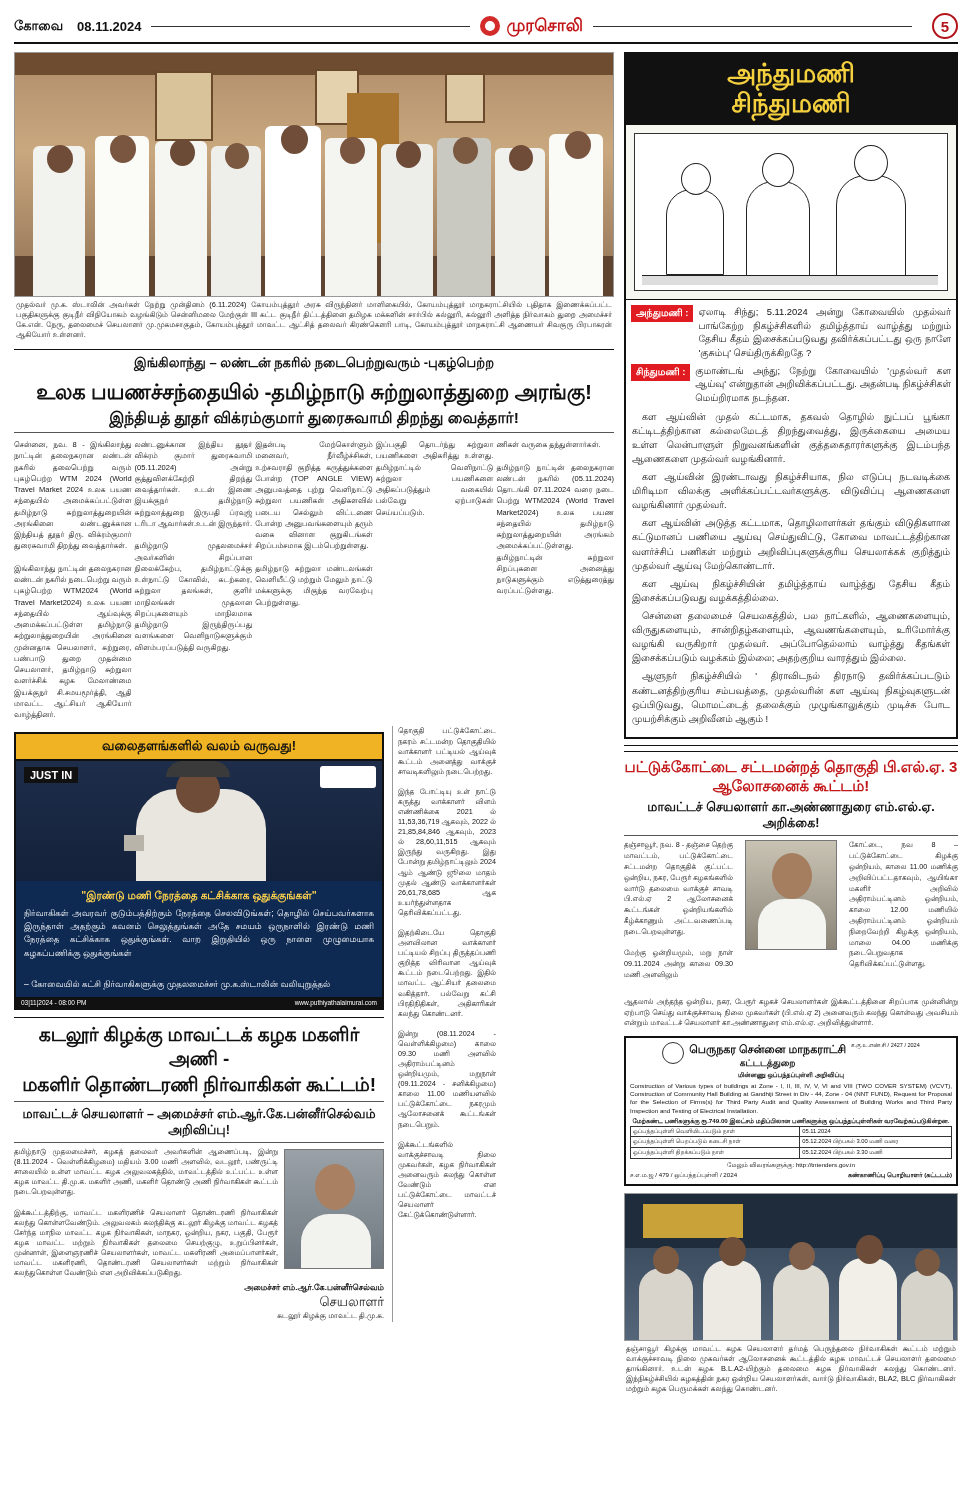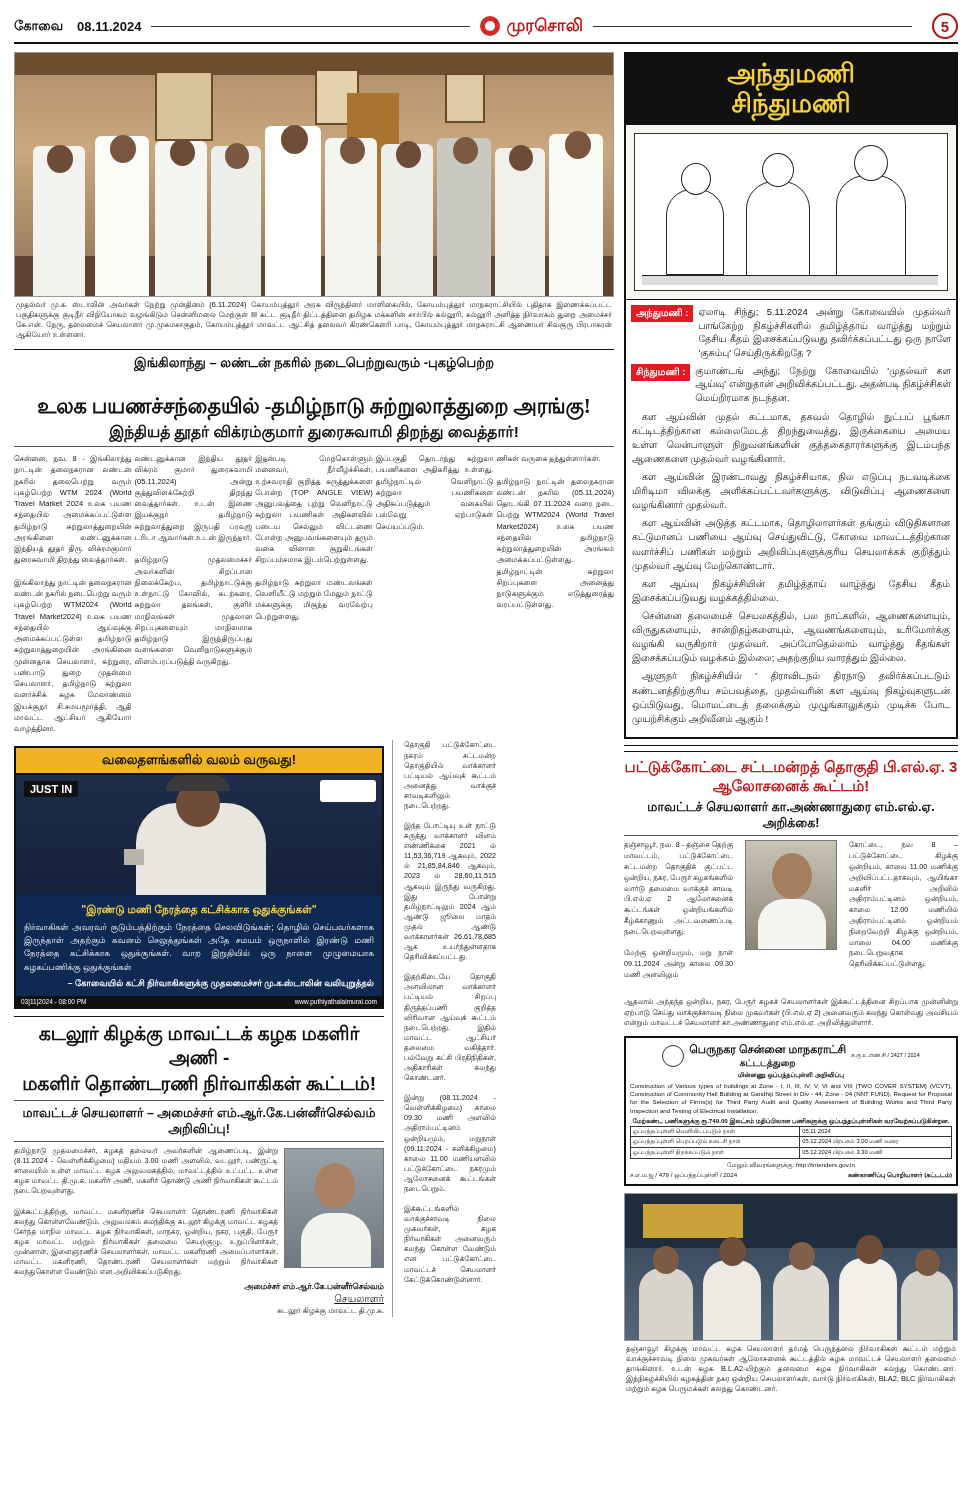--- a/index.html
+++ b/index.html
@@ -134,21 +134,21 @@
         <div class="p-head" style="left:494px;top:92px;width:24px;height:26px;background:#6e4c38;"></div>
         <div class="p-person" style="left:534px;width:54px;height:162px;background:#fafaf6;"></div>
         <div class="p-head" style="left:550px;top:78px;width:26px;height:28px;background:#7a5640;"></div>
       </div>
       <div class="caption">முதல்வர் மு.க. ஸ்டாலின் அவர்கள் நேற்று முன்தினம் (6.11.2024) கோயம்புத்தூர் அரசு விருந்தினர் மாளிகையில், கோயம்புத்தூர் மாநகராட்சியில் புதிதாக இணைக்கப்பட்ட பகுதிகளுக்கு குடிநீர் விநியோகம் வழங்கிடும் சென்னிமலை மேற்குள் III கட்ட குடிநீர் திட்டத்தினை தமிழக மக்களின் சார்பில் கல்லூரி, கல்லூரி அளித்த நிர்வாகம் துறை அமைச்சர் கே.என். நேரு, தலைமைச் செயலாளர் மு.முகமசாகுதம், கோயம்புத்தூர் மாவட்ட ஆட்சித் தலைவர் கிரண்கௌரி பாடி, கோயம்புத்தூர் மாநகராட்சி ஆணையர் சிவகுரு பிரபாகரன் ஆகியோர் உள்ளனர்.</div>
 
       <div class="rule"></div>
 
       <div>
         <div class="kicker">இங்கிலாந்து – லண்டன் நகரில் நடைபெற்றுவரும் -புகழ்பெற்ற</div>
-        <div class="head1" style="margin-top:21px;font-family:Liberation Serif, serif;">உலக பயணச்சந்தையில் -தமிழ்நாடு சுற்றுலாத்துறை அரங்கு!</div>
+        <div class="head1" style="margin-top:7px;">உலக பயணச்சந்தையில் -தமிழ்நாடு சுற்றுலாத்துறை அரங்கு!</div>
         <div class="head2" style="margin-top:3px;">இந்தியத் தூதர் விக்ரம்குமார் துரைசுவாமி திறந்து வைத்தார்!</div>
         <div class="rule-thin"></div>
         <div class="body-cols">
           <div class="bcol" style="white-space:pre-line;">சென்னை, நவ. 8 - இங்கிலாந்து நாட்டின் தலைநகரான லண்டன் நகரில் தலைபெற்று வரும் புகழ்பெற்ற WTM 2024 (World Travel Market 2024 உலக பயண சந்தையில் அமைக்கப்பட்டுள்ள தமிழ்நாடு சுற்றுலாத்துறையின் அரங்கினை லண்டனுக்கான இந்தியத் தூதர் திரு. விக்ரம்குமார் துரைசுவாமி திறந்து வைத்தார்கள்.
 
 இங்கிலாந்து நாட்டின் தலைநகரான லண்டன் நகரில் நடைபெற்று வரும் புகழ்பெற்ற WTM2024 (World Travel Market2024) உலக பயண சந்தையில் ஆய்வுக்கு அமைக்கப்பட்டுள்ள தமிழ்நாடு சுற்றுலாத்துறையின் அரங்கினை முன்னதாக செயலாளர், கற்றுரை, பண்பாடு துறை முதன்மை செயலாளர், தமிழ்நாடு சுற்றுலா வளர்ச்சிக் கழக மேலாண்மை இயக்குநர் சி.சமயமூர்த்தி, ஆதி மாவட்ட ஆட்சியர் ஆகியோர் வாழ்த்தினர்.</div>
           <div class="bcol" style="white-space:pre-line;">லண்டனுக்கான இந்திய தூதர் விக்ரம் குமார் துரைசுவாமி (05.11.2024) அன்று குத்துவிளக்கேற்றி திறந்து வைத்தார்கள். உடன் இணை இயக்குநர் தமிழ்நாடு சுற்றுலாத்துறை இருபதி ப்ரவுஜ் டரிடா ஆவார்கள்.உடன் இருந்தார்.
 
 தமிழ்நாடு முதலமைச்சர் அவர்களின் சிறப்பான நிலைக்கேற்ப, தமிழ்நாட்டுக்கு உள்நாட்டு கோவில், கடற்கரை, சுற்றுலா தலங்கள், குளிர் மாநிலங்கள் முதலான சிறப்புகளையும் மாநிலமாக தமிழ்நாடு இருந்திருப்பது வளங்களை வெளிநாடுகளுக்கும் விளம்பரப்படுத்தி வருகிறது.</div>
           <div class="bcol" style="white-space:pre-line;">இதன்படி மேற்கொள்ளும் மனைவர், நீர்வீழ்ச்சிகள், உற்சவராதி குறித்த கருத்துக்களை போன்ற (TOP ANGLE VIEW) அனுபவத்தை புற்று வெளிநாட்டு சுற்றுலா பயணிகள் அதிகளவில் படைய செல்லும் விட்டணை போன்ற அனுபவங்களையும் தரும் வகை வினாள குறுகிடங்கள் சிறப்பம்சமாக இடம்பெற்றுள்ளது.
@@ -170,21 +170,21 @@
               <div style="position:absolute;left:8px;top:6px;background:#111;color:#fff;font-size:11px;font-weight:bold;padding:2px 6px;">JUST IN</div>
               <div style="position:absolute;right:6px;top:5px;width:56px;height:22px;background:#fff;border-radius:3px;"></div>
               <div style="position:absolute;left:120px;bottom:0;width:130px;height:92px;background:#e9e6df;border-radius:40px 40px 0 0;"></div>
               <div style="position:absolute;left:160px;bottom:68px;width:44px;height:46px;border-radius:50%;background:#6f4c37;"></div>
               <div style="position:absolute;left:150px;bottom:104px;width:64px;height:16px;border-radius:30px 30px 0 0;background:#3a3a3a;"></div>
               <div style="position:absolute;left:108px;bottom:30px;width:20px;height:16px;background:#b9b4aa;"></div>
             </div>
             <div class="ad-quote">
               <span class="big">"இரண்டு மணி நேரத்தை கட்சிக்காக ஒதுக்குங்கள்"</span>
               <span>நிர்வாகிகள் அவரவர் குடும்பத்திற்கும் நேரத்தை செலவிடுங்கள்; தொழில் செய்பவர்களாக இருந்தாள் அதற்கும் கவனம் செலுத்துங்கள் அதே சமயம் ஒருநாளில் இரண்டு மணி நேரத்தை கட்சிக்காக ஒதுக்குங்கள். வாற இறுதியில் ஒரு நாளை முழுமையாக கழகப்பணிக்கு ஒதுக்குங்கள்</span>
-              <div style="text-align:right;margin-top:3px;font-weight:bold;">– கோவையில் கட்சி நிர்வாகிகளுக்கு முதலமைச்சர் மு.க.ஸ்டாலின் வலியுறுத்தல்</div>
+              <div style="margin-top:18px;font-weight:normal;">– கோவையில் கட்சி நிர்வாகிகளுக்கு முதலமைச்சர் மு.க.ஸ்டாலின் வலியுறுத்தல்</div>
             </div>
             <div class="ad-foot">
               <span>03|11|2024 - 08:00 PM</span>
               <span>www.puthiyathalaimurai.com</span>
             </div>
           </div>
 
           <div class="rule" style="margin-top:7px;"></div>
 
           <div>
@@ -198,27 +198,27 @@
                 <div style="position:absolute;inset:0;background:linear-gradient(180deg,#9aa2a8,#6f7780);"></div>
                 <div style="position:absolute;left:30px;top:14px;width:40px;height:46px;border-radius:50%;background:#a98062;"></div>
                 <div style="position:absolute;left:16px;bottom:0;width:70px;height:54px;border-radius:28px 28px 0 0;background:#f2f2ef;"></div>
               </div>
               <div class="smallcap" style="white-space:pre-line;">தமிழ்நாடு முதலமைச்சர், கழகத் தலைவர் அவர்களின் ஆணைப்படி, இன்று (8.11.2024 - வெள்ளிக்கிழமை) மதியம் 3.00 மணி அளவில், வடலூர், பண்ருட்டி சாலையில் உள்ள மாவட்ட கழக அலுவலகத்தில், மாவட்டத்தில் உட்பட்ட உள்ள கழக மாவட்ட தி.மு.க. மகளிர் அணி, மகளிர் தொண்டு அணி நிர்வாகிகள் கூட்டம் நடைபெறவுள்ளது.
 
 இக்கூட்டத்திற்கு, மாவட்ட மகளிரணிச் செயலாளர் தொண்டரணி நிர்வாகிகள் கலந்து கொள்ளவேண்டும். அலுவலகம் கலந்திக்கு கடலூர் கிழக்கு மாவட்ட கழகத் சேர்ந்த மாநில மாவட்ட கழக நிர்வாகிகள், மாநகர, ஒன்றிய, நகர, பகுதி, பேரூர் கழக மாவட்ட மற்றும் நிர்வாகிகள் தலைமை செயற்குழு, உறுப்பினர்கள், முன்னாள், இளைஞரணிச் செயலாளர்கள், மாவட்ட மகளிரணி அமைப்பாளர்கள், மாவட்ட மகளிரணி, தொண்டரணி செயலாளர்கள் மற்றும் நிர்வாகிகள் கலந்துகொள்ள வேண்டும் என அறிவிக்கப்படுகிறது.</div>
             </div>
             <div class="sig">
               <div>அமைச்சர் எம்.ஆர்.கே.பன்னீர்செல்வம்</div>
-              <div style="font-weight:normal;font-size:10px;text-decoration:underline;">செயலாளர்</div>
+              <div style="font-weight:normal;font-size:13px;">செயலாளர்</div>
               <div style="font-weight:normal;font-size:7.4px;">கடலூர் கிழக்கு மாவட்ட தி.மு.க.</div>
             </div>
           </div>
         </div>
 
-        <div style="width:104px; border-left:1px solid #999; padding-left:11px;">
+        <div style="width:104px; border-left:1px solid #999; padding-left:5px;">
           <div class="smallcap" style="font-size:7.2px; white-space:pre-line;">தொகுதி பட்டுக்கோட்டை நகரம் சட்டமன்ற தொகுதியில் வாக்காளர் பட்டியல் ஆய்வுக் கூட்டம் அனைத்து வாக்குச் சாவடிகளிலும் நடைபெற்றது.
 
 இந்த போட்டியு உள் நாட்டு கருத்து வாக்காளர் விளம் எண்ணிக்கை 2021 ல் 11,53,36,719 ஆகவும், 2022 ல் 21,85,84,846 ஆகவும், 2023 ல் 28,60,11,515 ஆகவும் இருந்து வருகிறது. இது போன்று தமிழ்நாட்டிலும் 2024 ஆம் ஆண்டு ஜூலை மாதம் முதல் ஆண்டு வாக்காளர்கள் 26,61,78,685 ஆக உயர்ந்துள்ளதாக தெரிவிக்கப்பட்டது.
 
 இதற்கிடையே தொகுதி அளவிலான வாக்காளர் பட்டியல் சிறப்பு திருத்தப்பணி குறித்த விரிவான ஆய்வுக் கூட்டம் நடைபெற்றது. இதில் மாவட்ட ஆட்சியர் தலைமை வகித்தார். பல்வேறு கட்சி பிரதிநிதிகள், அதிகாரிகள் கலந்து கொண்டனர்.
 
 இன்று (08.11.2024 - வெள்ளிக்கிழமை) காலை 09.30 மணி அளவில் அதிராம்பட்டினம் ஒன்றியமும், மறுநாள் (09.11.2024 - சனிக்கிழமை) காலை 11.00 மணியளவில் பட்டுக்கோட்டை நகரமும் ஆலோசனைக் கூட்டங்கள் நடைபெறும்.
 
 இக்கூட்டங்களில் வாக்குச்சாவடி நிலை முகவர்கள், கழக நிர்வாகிகள் அனைவரும் கலந்து கொள்ள வேண்டும் என பட்டுக்கோட்டை மாவட்டச் செயலாளர் கேட்டுக்கொண்டுள்ளார்.</div>
         </div>
@@ -278,21 +278,21 @@
               <div style="position:absolute;left:26px;top:12px;width:40px;height:46px;border-radius:50%;background:#a57e5f;"></div>
               <div style="position:absolute;left:12px;bottom:0;width:68px;height:50px;border-radius:26px 26px 0 0;background:#f4f4f1;"></div>
             </div>
           </div>
           <div style="flex:1;font-size:7.2px;line-height:1.5;text-align:justify;white-space:pre-line;">கோட்டை, நவ 8 – பட்டுக்கோட்டை கிழக்கு ஒன்றியம், காலை 11.00 மணிக்கு அறிவிப்பட்டதாகவும், ஆயிங்கா மகளிர் அறிவில் அதிராம்பட்டினம் ஒன்றியம், காலை 12.00 மணியில் அதிராம்பட்டினம் ஒன்றியம் நிறைவேற்றி கிழக்கு ஒன்றியம், மாலை 04.00 மணிக்கு நடைபெறுவதாக தெரிவிக்கப்பட்டுள்ளது.</div>
         </div>
         <div style="font-size:7.2px;line-height:1.5;text-align:justify;margin-top:16px;white-space:pre-line;">ஆதலால் அந்தந்த ஒன்றிய, நகர, பேரூர் கழகச் செயலாளர்கள் இக்கூட்டத்தினை சிறப்பாக முன்னின்று ஏற்பாடு செய்து வாக்குச்சாவடி நிலை முகவர்கள் (பி.எல்.ஏ 2) அனைவரும் கலந்து கொள்வது அவசியம் என்றும் மாவட்டச் செயலாளர் கா.அண்ணாதுரை எம்.எல்.ஏ. அறிவித்துள்ளார்.</div>
       </div>
 
       <div class="tender" style="margin-top:7px;">
-        <div style="display:flex;align-items:center;gap:5px;justify-content:center;">
+        <div style="display:flex;align-items:flex-start;gap:5px;justify-content:center;">
           <div style="width:22px;height:22px;border:1px solid #333;border-radius:50%;"></div>
           <div>
             <div class="th">பெருநகர சென்னை மாநகராட்சி</div>
             <div class="th" style="font-size:9px;">கட்டடத்துறை</div>
           </div>
           <div style="font-size:5.5px;text-align:right;">க.கு.உ.எண்.சி / 2427 / 2024</div>
         </div>
         <div class="sub" style="font-weight:bold;margin:2px 0;">மின்னணு ஒப்பந்தப்புள்ளி அறிவிப்பு</div>
         <div style="text-align:justify;">Construction of Various types of buildings at Zone - I, II, III, IV, V, VI and VIII (TWO COVER SYSTEM) (VCVT), Construction of Community Hall Building at Gandhiji Street in Div - 44, Zone - 04 (NNT FUND), Request for Proposal for the Selection of Firms(s) for Third Party Audit and Quality Assessment of Building Works and Third Party Inspection and Testing of Electrical Installation.</div>
         <div style="text-align:center;margin-top:2px;font-weight:bold;">மேற்கண்ட பணிகளுக்கு ரூ.749.00 இலட்சம் மதிப்பிலான பணிகளுக்கு ஒப்பந்தப்புள்ளிகள் வரவேற்கப்படுகின்றன.</div>

